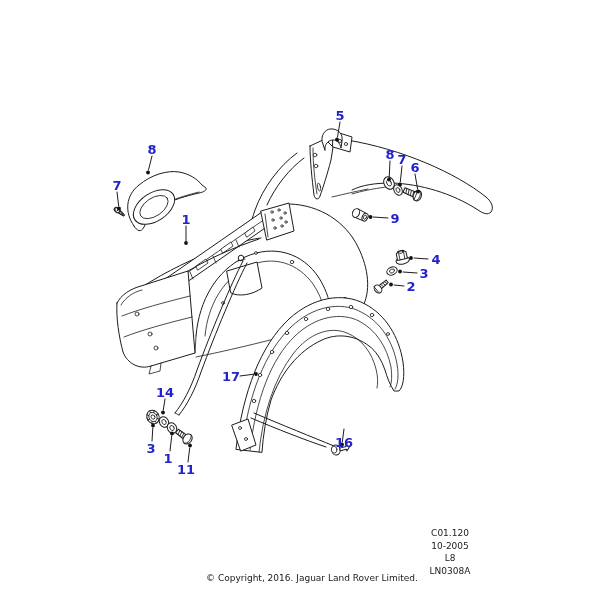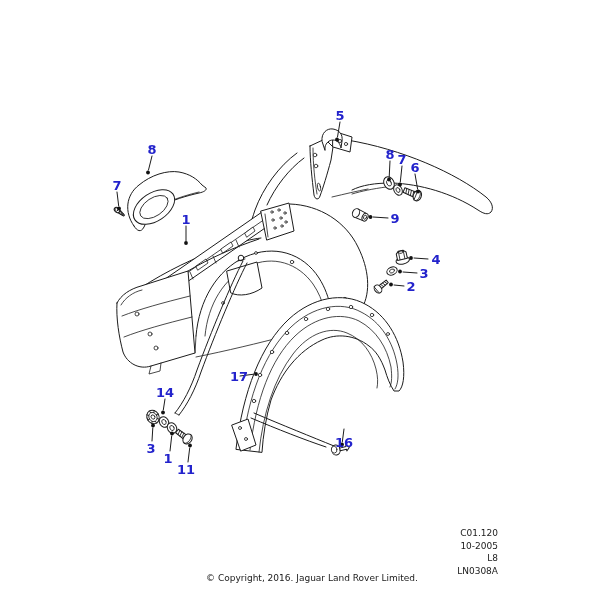--- a/index.html
+++ b/index.html
@@ -11,21 +11,21 @@
   .st{stroke:#1c1c1c;stroke-width:1;fill:none;stroke-linecap:round;stroke-linejoin:round;}
   .thin{stroke-width:.8;}
   .wh{fill:#ffffff;}
   .dot{fill:#111;stroke:none;}
   .callout{
     position:absolute;transform:translate(-50%,-50%);
     font-size:13px;font-weight:bold;color:#2323cc;letter-spacing:0;
     white-space:nowrap;
   }
   .footer-info{
-    position:absolute;left:402px;top:527px;width:96px;text-align:right;
+    position:absolute;left:402px;top:527px;width:96px;text-align:center;
     font-size:9px;line-height:12.6px;color:#1a1a1a;
   }
   .copyright{
     position:absolute;left:0;top:573px;width:600px;text-align:center;
     font-size:9px;color:#1a1a1a;text-indent:24px;
   }
 </style>
 </head>
 <body>
 
@@ -270,21 +270,21 @@
   <div class="callout" style="left:402px;top:159px">7</div>
   <div class="callout" style="left:390px;top:154px">8</div>
   <div class="callout" style="left:395px;top:218px">9</div>
   <div class="callout" style="left:152px;top:149px">8</div>
   <div class="callout" style="left:117px;top:185px">7</div>
   <div class="callout" style="left:186px;top:469px">11</div>
   <div class="callout" style="left:168px;top:458px">1</div>
   <div class="callout" style="left:165px;top:392px">14</div>
   <div class="callout" style="left:151px;top:448px">3</div>
   <div class="callout" style="left:344px;top:442px">16</div>
-  <div class="callout" style="left:239px;top:376px">17</div>
+  <div class="callout" style="left:231px;top:376px">17</div>
 
   <div class="footer-info">
     <div>C01.120</div>
     <div>10-2005</div>
     <div>L8</div>
     <div>LN0308A</div>
   </div>
 
   <div class="copyright">© Copyright, 2016. Jaguar Land Rover Limited.</div>
 </div>

